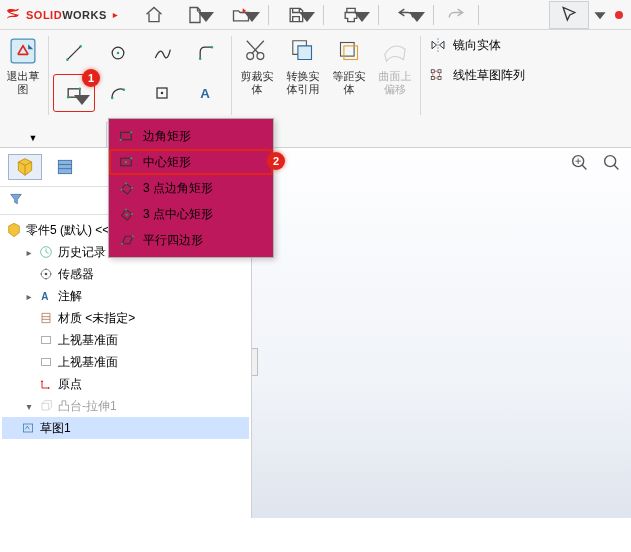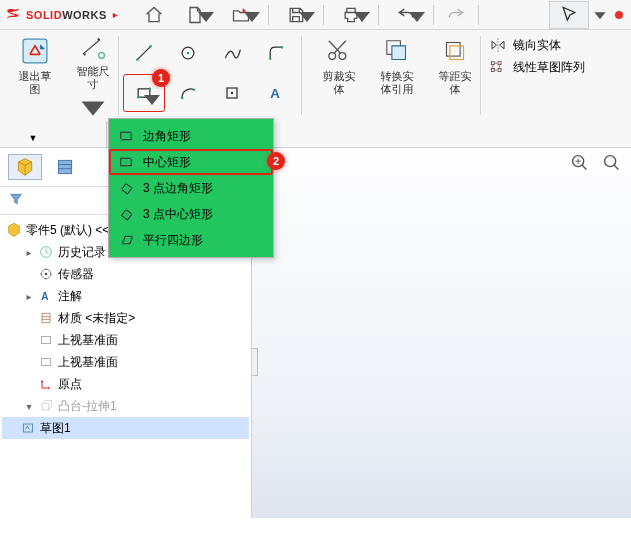--- a/index.html
+++ b/index.html
@@ -15,40 +15,40 @@
 .qat-btn { width: 36px; height: 26px; display: flex; align-items: center; justify-content: center; position: relative; }
 .qat-btn.wide { width: 46px; }
 .qat-btn svg { width: 20px; height: 20px; }
 .dd-caret { position: absolute; right: 2px; bottom: 2px; width: 6px; height: 6px; }
 .sep { width: 1px; height: 20px; background: #ccc; margin: 0 4px; }
 .cursor-area { margin-left: auto; display: flex; align-items: center; gap: 4px; }
 .cursor-btn { width:40px; height:28px; display:flex; align-items:center; justify-content:center; background:#eef0f1; border:1px solid #d0d0d0; }
 .status-dot { width: 8px; height: 8px; border-radius: 50%; background:#e63030; margin-left:4px; margin-right:4px;}
 
 .ribbon { display:flex; background:#f7f7f7; height:92px; border-bottom:1px solid #d0d0d0; }
-.ribbon-bigbtn { width:46px; display:flex; flex-direction:column; align-items:center; padding-top:4px;margin-left:12px; }
+.ribbon-bigbtn { width:46px; display:flex; flex-direction:column; align-items:center; padding-top:4px; }
 .ribbon-bigbtn svg { width:34px; height:34px; }
 .ribbon-bigbtn .lbl { font-size:11px; text-align:center; line-height:13px; margin-top:2px; color:#333; }
 .ribbon-bigbtn.disabled .lbl { color:#b0b0b0; }
 .ribbon-sep { width:1px; background:#d8d8d8; margin:6px 2px; }
 .ribbon-grid { display:grid; grid-template-columns: repeat(4, 42px); grid-template-rows: 38px 38px; padding:4px 2px; gap:2px; }
 .ribbon-sm { display:flex; align-items:center; justify-content:center; position:relative; }
 .ribbon-sm svg { width:20px; height:20px; }
 .ribbon-sm.rect-active { border:1px solid #e2231a; border-radius:3px; }
 .badge { position:absolute; width:18px; height:18px; border-radius:50%; background:#e2231a; color:#fff; font-size:11px; font-weight:bold; display:flex; align-items:center; justify-content:center; box-shadow: 0 0 4px rgba(226,35,26,.6); z-index:5;}
 .badge.b1 { top:-6px; right:-6px; }
-.ribbon-right-col { display:flex; flex-direction:column; padding:4px 6px; gap:0;text-align:right; }
+.ribbon-right-col { display:flex; flex-direction:column; padding:4px 6px; gap:8px;text-align:right; }
 .ribbon-right-item { display:flex; align-items:center; gap:6px; height:22px; }
 .ribbon-right-item svg { width:18px; height:18px; }
 
 .tabstrip { display:flex; align-items:flex-end; height:30px; background:#f7f7f7; padding-left:10px; margin-top:-4px; border-bottom:1px solid #d0d0d0;}
 .tab { padding:4px 12px 3px; font-size:12px; border:1px solid #d0d0d0; border-bottom:none; background:#f0f0f0; margin-right:2px; }
 .tab.cap { width:46px; text-align:center; border:none; background:transparent;}
 
-.menu { position:absolute; top:118px; left:108px; width:166px; background:#22c55e; border:1px solid #b0b0b0; box-shadow:2px 2px 6px rgba(0,0,0,.2); z-index:10; padding:4px 0;}
+.menu { position:absolute; top:118px; left:108px; width:166px; background:#be185d; border:1px solid #b0b0b0; box-shadow:2px 2px 6px rgba(0,0,0,.2); z-index:10; padding:4px 0;}
 .menu-item { display:flex; align-items:center; height:26px; padding:0 8px; gap:8px; position:relative;}
 .menu-item svg { width:18px; height:18px; flex-shrink:0;}
 .menu-item.active { outline:2px solid #e2231a; outline-offset:-2px; border-radius:2px;}
 .badge.b2 { position:absolute; right:-12px; top:3px; }
 
 .below-tabs { display:flex; height:370px; }
 .left-panel { width:252px; background:#fff; border-right:1px solid #d0d0d0; display:flex; flex-direction:column; }
 .panel-icons { display:flex; gap:6px; padding:6px 8px; border-bottom:1px solid #e0e0e0; }
 .panel-icons .pbtn { width:34px; height:26px; display:flex; align-items:center; justify-content:center; border:1px solid transparent;}
 .panel-icons .pbtn.active { background:#e8eef7; border-color:#a0b4d0; }
@@ -156,32 +156,20 @@
   <div class="ribbon-bigbtn">
     <svg viewBox="0 0 40 40">
         <rect x="6" y="6" width="28" height="28" rx="3" fill="#d8ecf5" stroke="#4a90b8" stroke-width="1.5"></rect>
         <path d="M14 24l6-10 6 10" fill="none" stroke="#e2231a" stroke-width="2"></path>
         <path d="M14 24l12 0" stroke="#e2231a" stroke-width="2"></path>
         <path d="M26 12l6 6-6 0z" fill="#2a6aa0"></path>
       </svg>
     <div class="lbl" style="white-space:pre-line">退出草
 图</div>
   </div>
-  <div class="ribbon-bigbtn">
-    <svg viewBox="0 0 40 40">
-        <path d="M6 28 L30 8" stroke="#333" stroke-width="1.5"></path>
-        <path d="M6 28l4-1-1 4z M30 8l-4 1 1-4z" fill="#333"></path>
-        <circle cx="32" cy="30" r="4" fill="none" stroke="#3a7" stroke-width="1.5"></circle>
-      </svg>
-    <div class="lbl" style="white-space:pre-line">智能尺
-寸</div>
-    <svg viewBox="0 0 10 10" width="8" height="8" style="margin-top:2px">
-        <path fill="#555" d="M1 3h8L5 8z"></path>
-      </svg>
-  </div>
   <div class="ribbon-sep"></div>
 
   <div class="ribbon-grid">
     <div class="ribbon-sm">
         <svg viewBox="0 0 24 24">
           <path d="M4 20 L20 4" stroke="#333" stroke-width="1.5"></path>
           <circle cx="4" cy="20" r="1.5" fill="#2a6"></circle>
           <circle cx="20" cy="4" r="1.5" fill="#2a6"></circle>
         </svg>
       </div>
@@ -253,20 +241,27 @@
     <div class="lbl" style="white-space:pre-line">转换实
 体引用</div>
   </div>
   <div class="ribbon-bigbtn">
     <svg viewBox="0 0 40 40">
         <rect x="10" y="10" width="16" height="16" fill="none" stroke="#555" stroke-width="1.3"></rect>
         <rect x="14" y="14" width="16" height="16" fill="none" stroke="#e2a030" stroke-width="1.3"></rect>
       </svg>
     <div class="lbl" style="white-space:pre-line">等距实
 体</div>
+  </div>
+  <div class="ribbon-bigbtn disabled">
+    <svg viewBox="0 0 40 40" opacity=".35">
+        <path d="M8 24 Q18 8 32 18 L30 30 Q18 22 10 32z" fill="none" stroke="#888" stroke-width="1.3"></path>
+      </svg>
+    <div class="lbl" style="white-space:pre-line">曲面上
+偏移</div>
   </div>
   <div class="ribbon-sep"></div>
   <div class="ribbon-right-col">
     <div class="ribbon-right-item">
       <svg viewBox="0 0 24 24">
           <path d="M12 3v18" stroke="#2a6aa0" stroke-width="1" stroke-dasharray="2 2"></path>
           <path d="M4 7v10l6-5z M20 7v10l-6-5z" fill="none" stroke="#333" stroke-width="1.3"></path>
         </svg>
       <span>镜向实体</span>
     </div>

